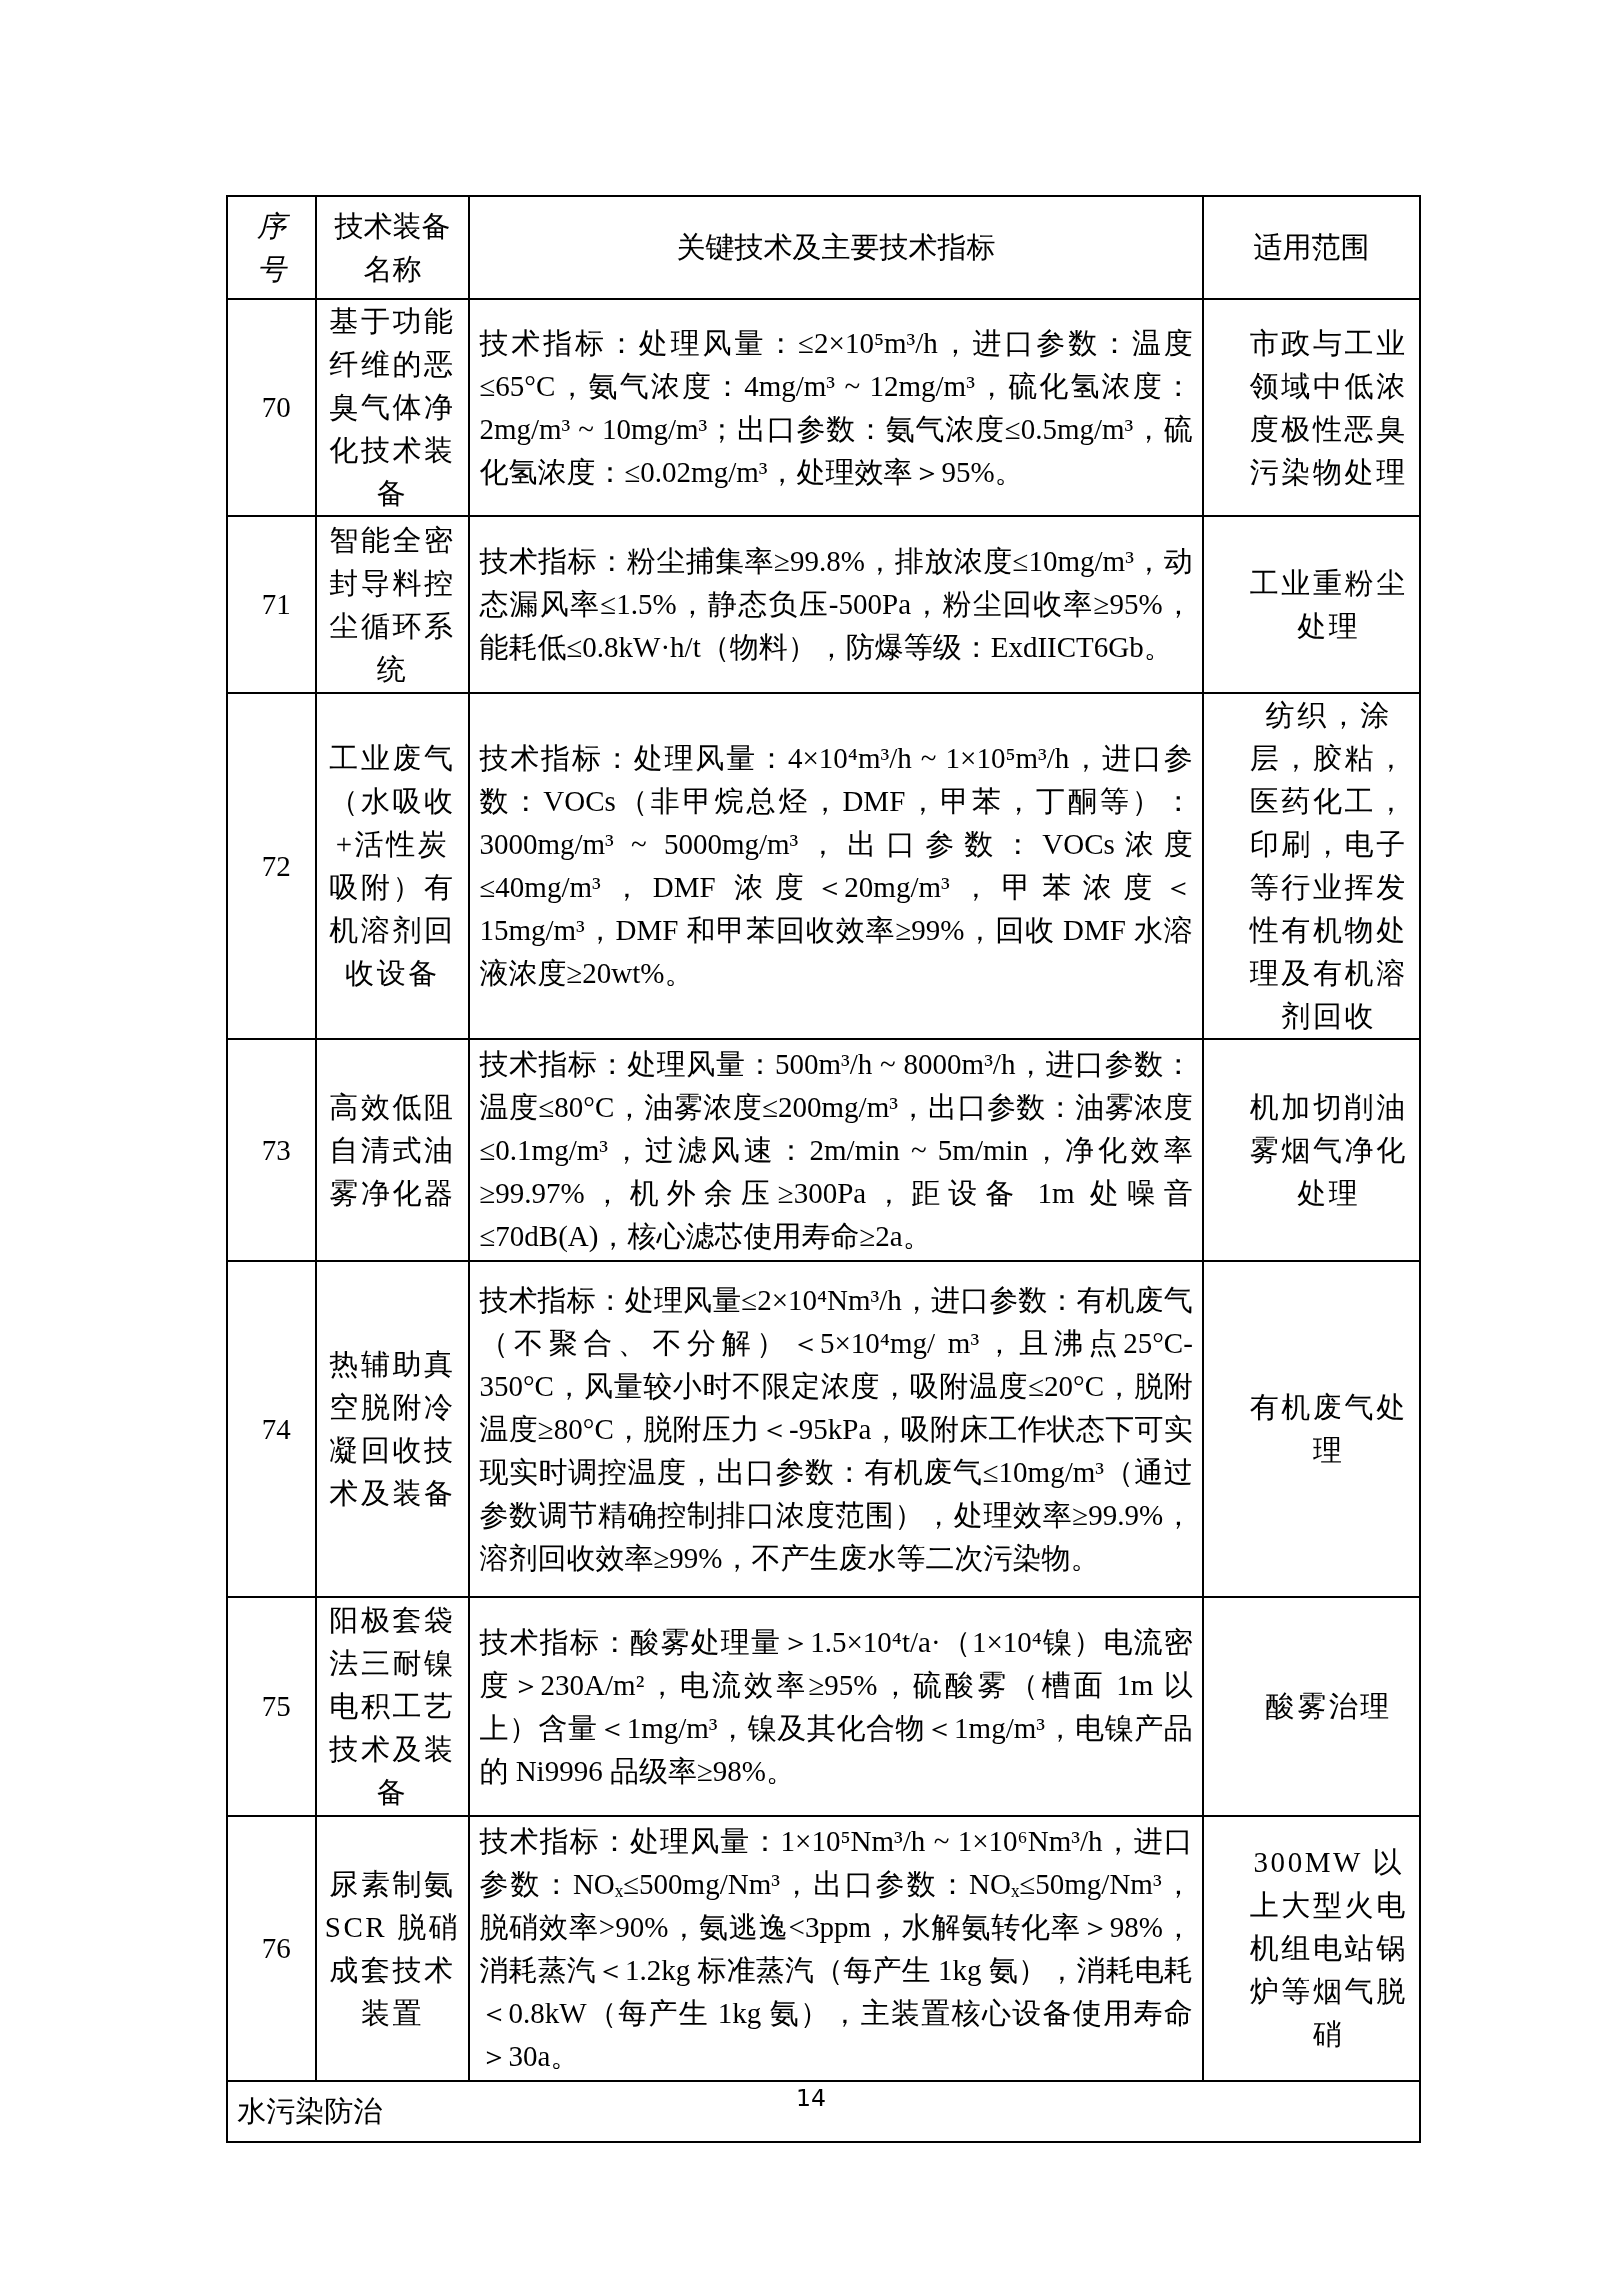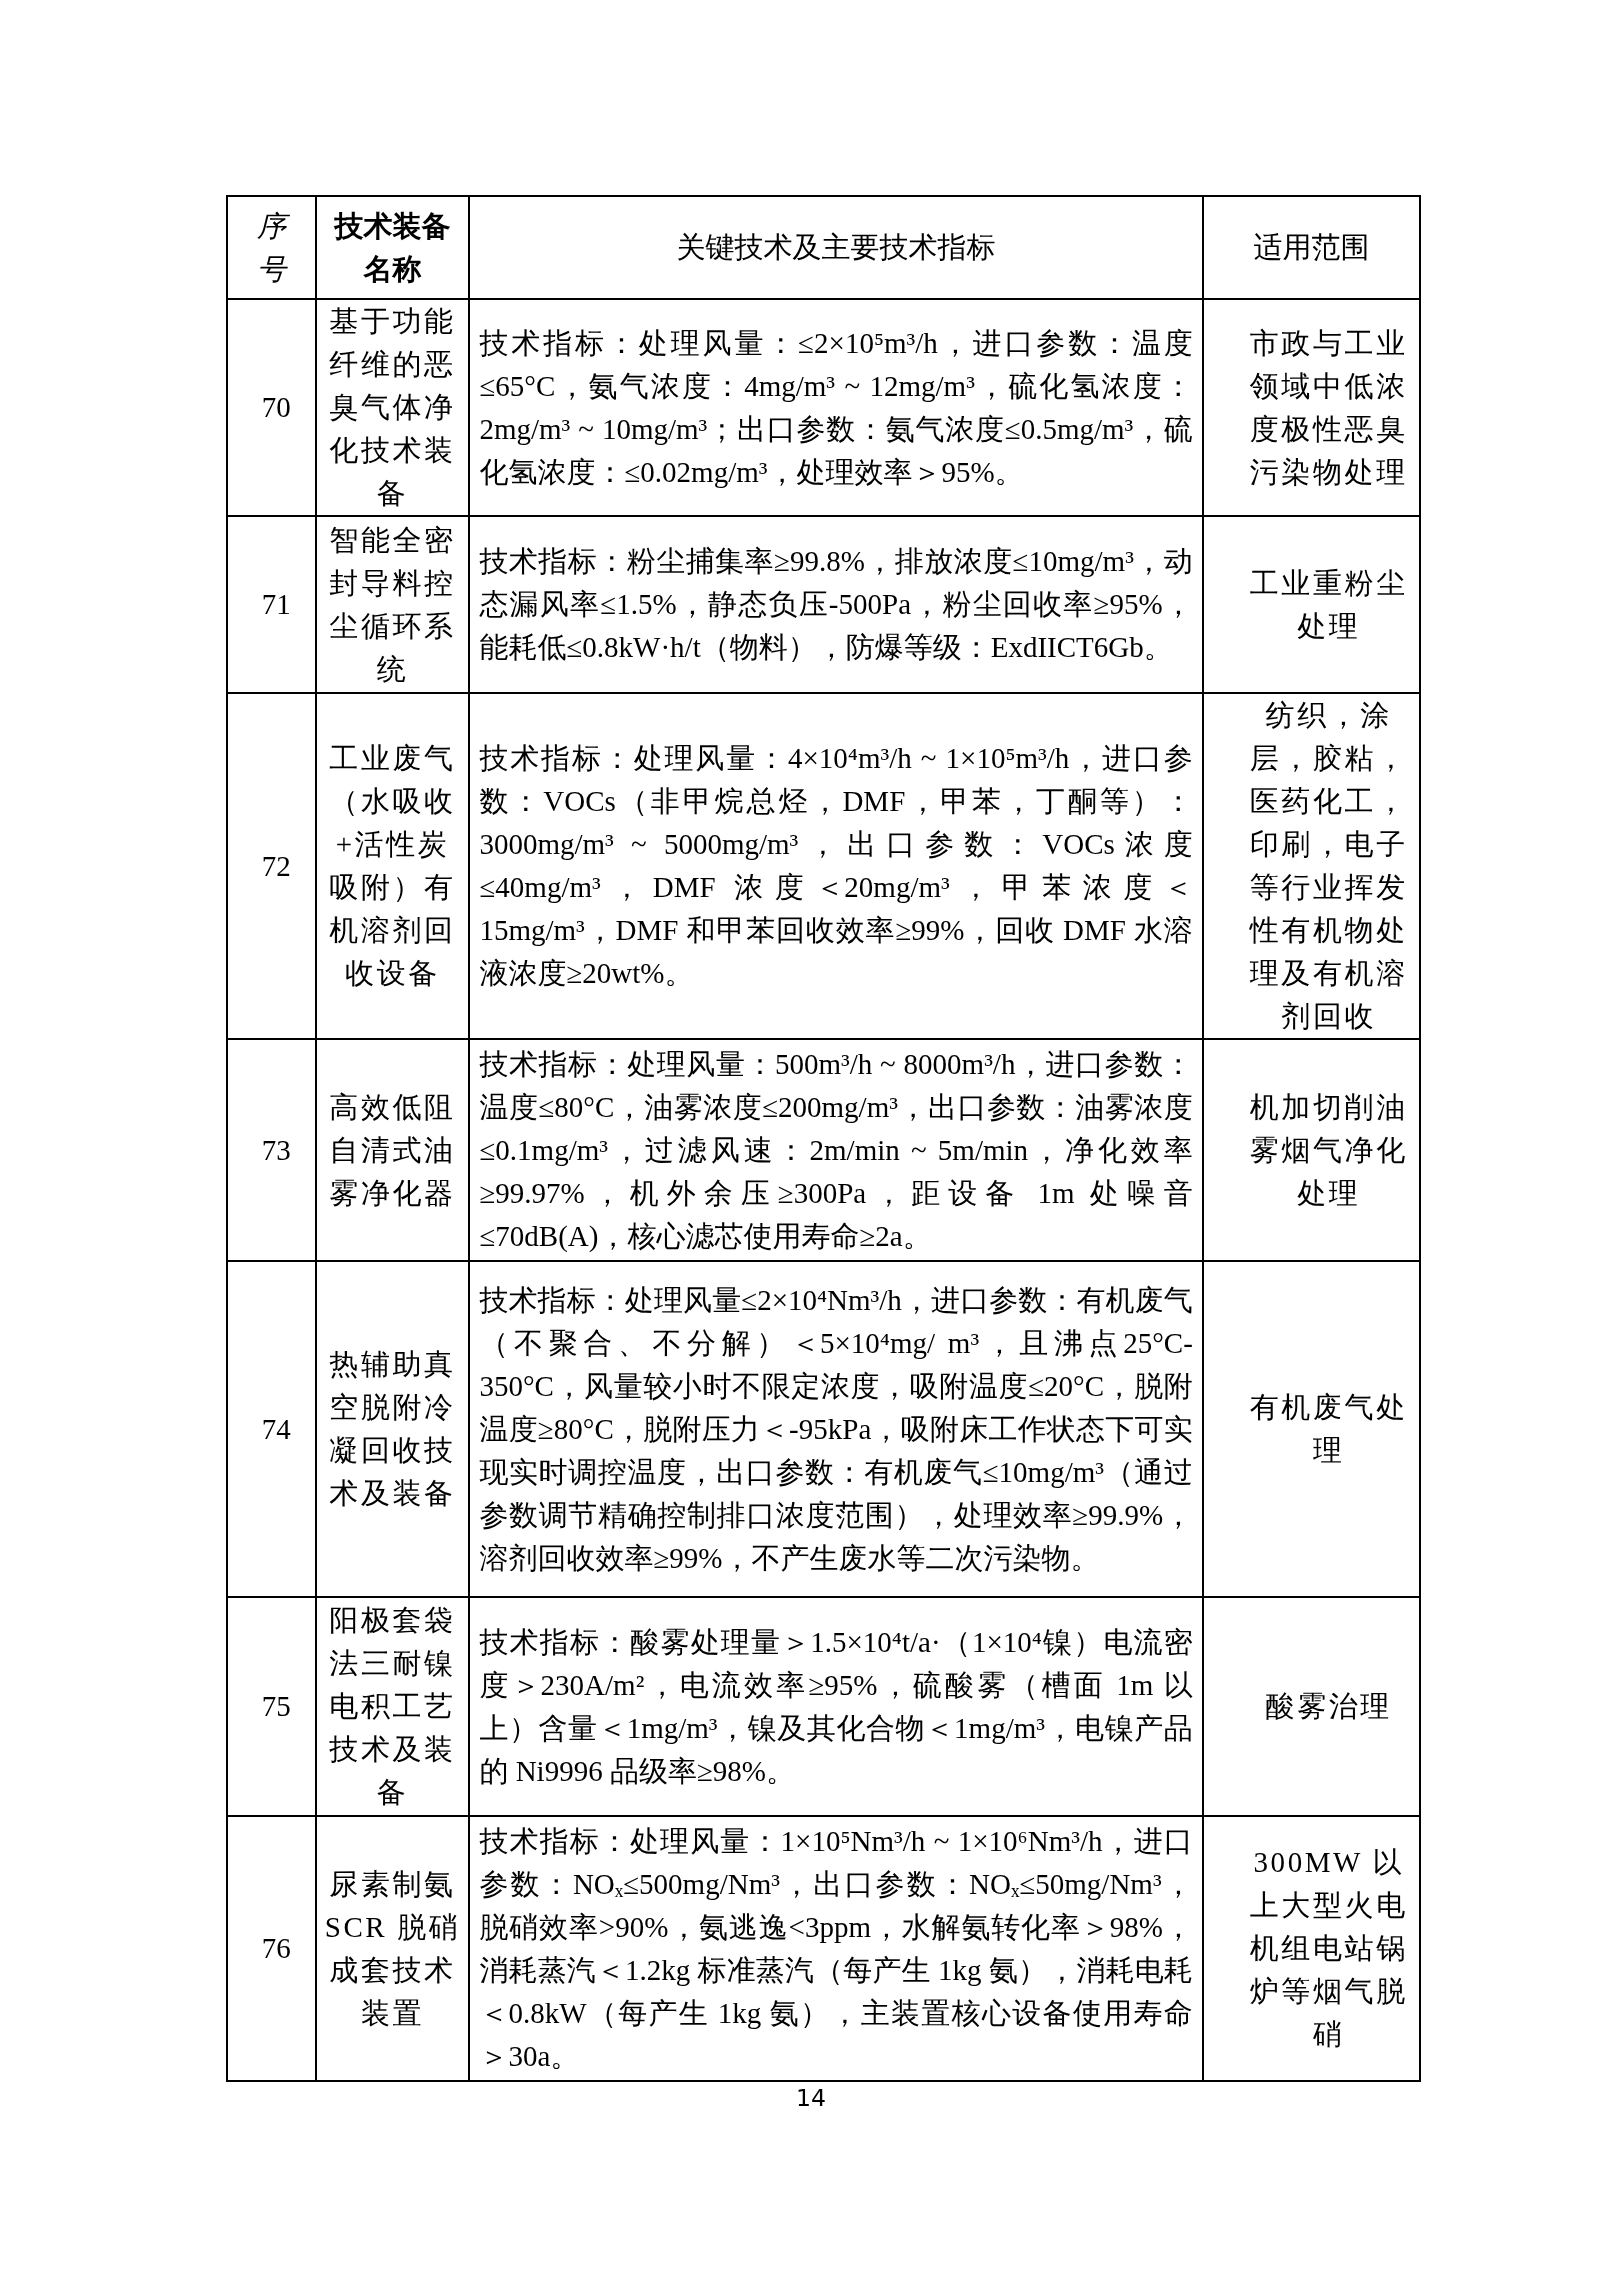--- a/index.html
+++ b/index.html
@@ -30,21 +30,21 @@
 <table class="page-table">
   <colgroup>
     <col class="col-no">
       <col class="col-name">
       <col class="col-spec">
       <col class="col-scope">
   </colgroup>
   <thead>
     <tr style="height:103px;">
       <th><span style="display:inline-block;width:33px;line-height:43px;font-style:italic;">序号</span></th>
-      <th><span style="display:inline-block;width:131px;font-weight:bold;">技术装备名称</span></th>
+      <th><span style="display:inline-block;width:131px;">技术装备名称</span></th>
       <th>关键技术及主要技术指标</th>
       <th>适用范围</th>
     </tr>
   </thead>
   <tbody>
     <tr style="height:211px;">
       <td class="no">70</td>
       <td class="name">基于功能纤维的恶臭气体净化技术装备</td>
       <td class="spec">技术指标：处理风量：≤2×10⁵m³/h，进口参数：温度≤65°C，氨气浓度：4mg/m³ ~ 12mg/m³，硫化氢浓度：2mg/m³ ~ 10mg/m³；出口参数：氨气浓度≤0.5mg/m³，硫化氢浓度：≤0.02mg/m³，处理效率＞95%。</td>
       <td class="scope">市政与工业领域中低浓度极性恶臭污染物处理</td>
@@ -78,17 +78,20 @@
       <td class="name">阳极套袋法三耐镍电积工艺技术及装备</td>
       <td class="spec">技术指标：酸雾处理量＞1.5×10⁴t/a·（1×10⁴镍）电流密度＞230A/m²，电流效率≥95%，硫酸雾（槽面 1m 以上）含量＜1mg/m³，镍及其化合物＜1mg/m³，电镍产品的 Ni9996 品级率≥98%。</td>
       <td class="scope">酸雾治理</td>
     </tr>
     <tr style="height:254px;">
       <td class="no">76</td>
       <td class="name">尿素制氨SCR 脱硝成套技术装置</td>
       <td class="spec">技术指标：处理风量：1×10⁵Nm³/h ~ 1×10⁶Nm³/h，进口参数：NOₓ≤500mg/Nm³，出口参数：NOₓ≤50mg/Nm³，脱硝效率&gt;90%，氨逃逸&lt;3ppm，水解氨转化率＞98%，消耗蒸汽＜1.2kg 标准蒸汽（每产生 1kg 氨），消耗电耗＜0.8kW（每产生 1kg 氨），主装置核心设备使用寿命＞30a。</td>
       <td class="scope">300MW 以上大型火电机组电站锅炉等烟气脱硝</td>
     </tr>
+    <tr style="height:54px;">
+      <td class="section" colspan="4">水污染防治</td>
+    </tr>
   </tbody>
 </table>
 
 <div class="page-num">14</div>
 
 
 </body></html>

